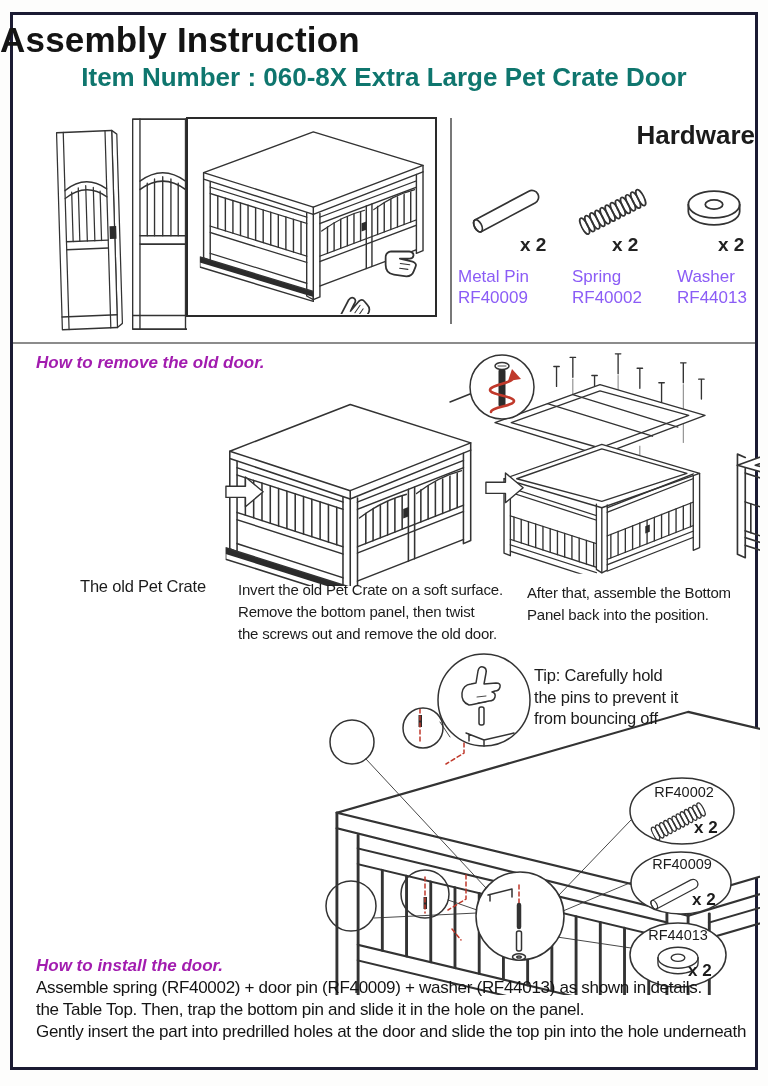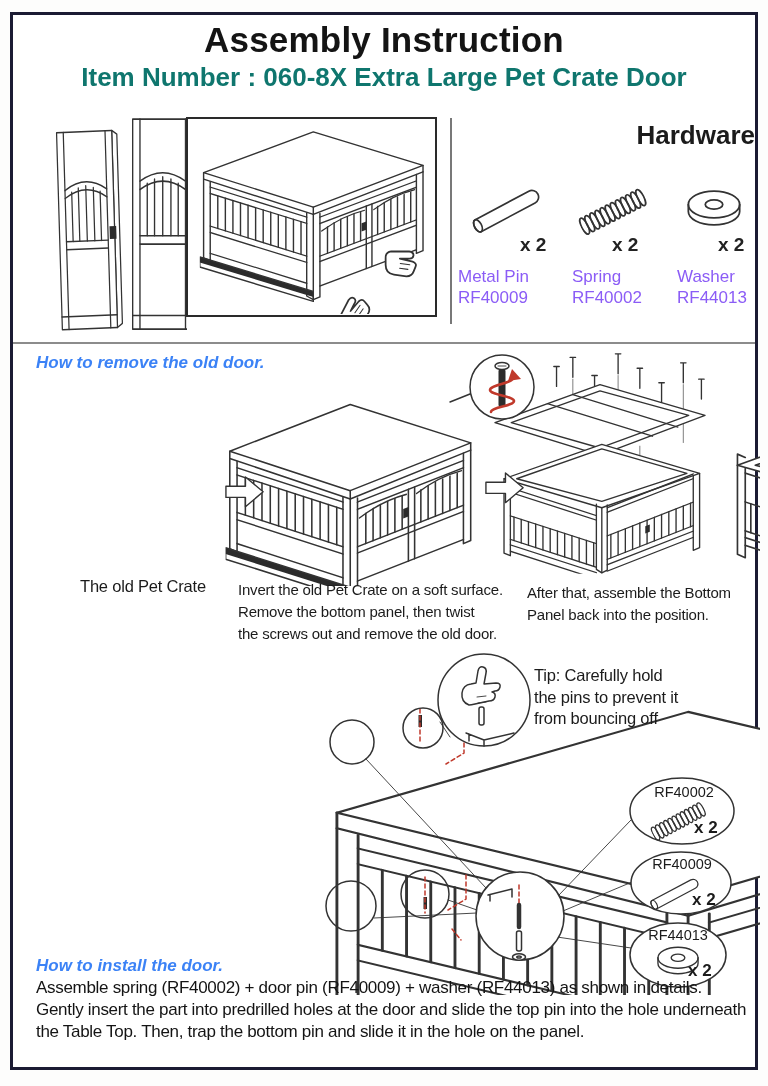--- a/index.html
+++ b/index.html
@@ -1,27 +1,27 @@
 <!DOCTYPE html>
 <html><head>
 <meta charset="utf-8">
 <style>
   *{margin:0;padding:0;box-sizing:border-box}
   html,body{width:768px;height:1086px}
   body{position:relative;background:#fdfdfc;font-family:"Liberation Sans",sans-serif;color:#1b1b1b;overflow:hidden}
   .abs{position:absolute}
   .frame{left:10px;top:12px;width:748px;height:1058px;border:3px solid #1b1b33;background:#fff}
-  .title{left:0;top:20px;width:768px;text-align:center;font-size:35px;font-weight:700;letter-spacing:.2px;color:#141414}
+  .title{left:0;top:20px;width:768px;font-size:35px;font-weight:700;letter-spacing:.2px;color:#141414}
   .subtitle{left:0;top:62px;width:768px;text-align:center;font-size:26px;font-weight:700;color:#0f766e}
   .vdiv{left:450px;top:118px;width:2px;height:206px;background:#787878}
   .hdiv{left:13px;top:342px;width:742px;height:2px;background:#8c8c8c}
   .hw-title{left:455px;top:120px;width:300px;text-align:right;font-size:26px;font-weight:700}
   .qty{font-size:19px;font-weight:700;color:#222}
   .hw-name{font-size:17px;line-height:21px;color:#8b5cf6}
-  .h-italic{font-size:17px;font-weight:700;font-style:italic;color:#3b82f6}
+  .h-italic{font-size:17px;font-weight:700;font-style:italic;color:#a21caf}
   .cap{font-size:15px;line-height:22px;white-space:pre-line;letter-spacing:-.2px}
   .cap1{font-size:16.5px}
   .tip{font-size:16.5px;line-height:21.5px;white-space:pre-line;letter-spacing:-.2px}
   .callout-code{font-size:14.5px;text-align:center;width:84px}
   .callout-qty{font-size:17px;font-weight:700}
   .body-block{left:36px;top:977px;width:722px}
   .body-line{font-size:17px;line-height:21.8px;letter-spacing:-.3px;color:#141414}
   .boxed{left:186px;top:117px;width:251px;height:200px;border:2.5px solid #2a2a2a;background:#fff}
   svg.art{stroke:#333;stroke-width:1.5;fill:none;stroke-linejoin:round;stroke-linecap:round;display:block}
   .red-dash{stroke:#c0392b;stroke-dasharray:4 3;fill:none;stroke-width:1.5}
@@ -315,15 +315,15 @@
 <div class="abs callout-code" style="left:642px;top:784px">RF40002</div>
 <span class="abs callout-qty" style="left:694px;top:818px">x 2</span>
 <div class="abs callout-code" style="left:640px;top:856px">RF40009</div>
 <span class="abs callout-qty" style="left:692px;top:890px">x 2</span>
 <div class="abs callout-code" style="left:636px;top:927px">RF44013</div>
 <span class="abs callout-qty" style="left:688px;top:961px">x 2</span>
 
 <div class="abs h-italic" style="left:36px;top:956px">How to install the door.</div>
 <div class="abs body-block">
   <div class="body-line">Assemble spring (RF40002) + door pin (RF40009) + washer (RF44013) as shown in details.</div>
+  <div class="body-line">the Table Top. Then, trap the bottom pin and slide it in the hole on the panel.</div>
   <div class="body-line">Gently insert the part into predrilled holes at the door and slide the top pin into the hole underneath</div>
-  <div class="body-line">the Table Top. Then, trap the bottom pin and slide it in the hole on the panel.</div>
 </div>
 
 </body></html>

